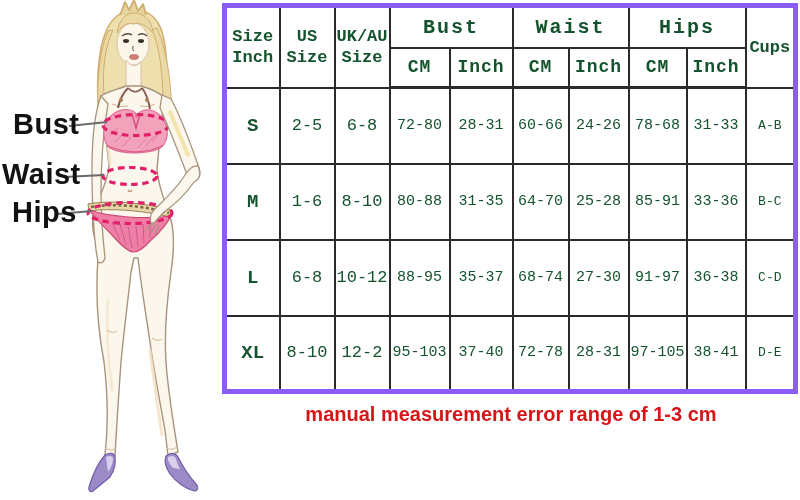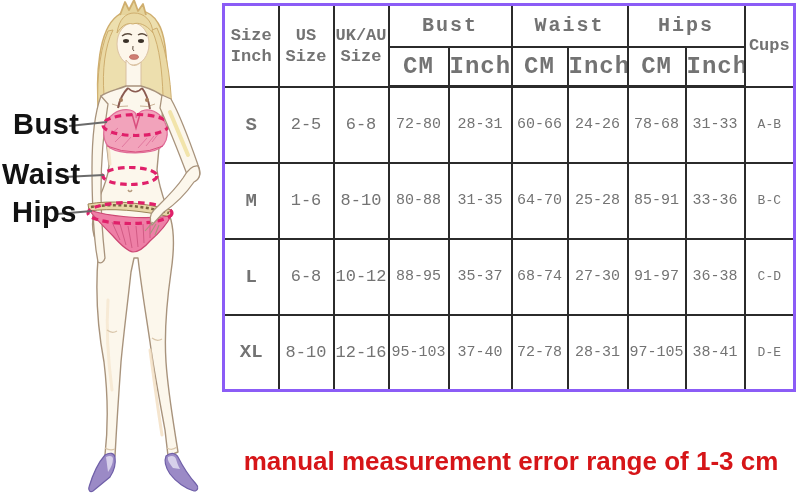--- a/index.html
+++ b/index.html
@@ -10,41 +10,41 @@
   .fig-svg { position:absolute; left:0; top:0; }
   .meas-label { position:absolute; color:#121212; font-family:"Liberation Sans", sans-serif;
                 font-weight:600; font-size:29px; line-height:1; letter-spacing:0.5px; }
   .lbl-bust  { left:13px; top:110px; }
   .lbl-waist { left:2px;  top:160px; }
   .lbl-hips  { left:12px; top:198px; }
 
   
   .size-table-wrap { position:absolute; left:222px; top:3px; }
   table.size-table { border-collapse:collapse; table-layout:fixed; width:571px;
-                     font-family:"Liberation Mono", monospace; color:#737373;
-                     border:3px solid #8b5cf6; background:#ffffff; }
+                     font-family:"Liberation Mono", monospace; color:#14532d;
+                     border:5px solid #8b5cf6; background:#ffffff; }
   table.size-table th, table.size-table td {
       border:2px solid #2b2b2b; text-align:center; vertical-align:middle; padding:0; overflow:hidden; }
   tr.hdr1 { height:42px; }
   tr.hdr2 { height:40px; }
   tr.hdr2 th { border-bottom:3px solid #2b2b2b; }
   tr.data { height:76px; }
   .h-small { font-size:17px; font-weight:bold; line-height:1.25; }
   .h-group { font-size:20px; font-weight:bold; letter-spacing:2px; }
-  .h-unit  { font-size:24px; font-weight:bold; letter-spacing:1px; }
+  .h-unit  { font-size:18px; font-weight:bold; letter-spacing:1px; }
   .c-size  { font-size:19px; font-weight:bold; }
   .c-intl  { font-size:17px; }
   .c-meas  { font-size:15px;margin-top:27px; }
   .c-cups  { font-size:13px; }
   .two-line span { display:block; }
 
   
-  .note-red { position:absolute; left:222px; top:444px; width:578px; text-align:center;
+  .note-red { position:absolute; left:222px; top:397px; width:578px; text-align:center;
               color:#d61518; font-family:"Liberation Sans", sans-serif;
-              font-weight:bold; font-size:26px; line-height:34px; letter-spacing:0px; }
+              font-weight:bold; font-size:20px; line-height:34px; letter-spacing:0px; }
 </style>
 </head>
 <body>
 
 <div class="stage">
 
   <svg class="fig-svg" width="225" height="500" viewBox="0 0 225 500">
 
     <path d="M99,118 C95,72 99,30 117,16 C131,5 150,9 158,23 C170,42 165,84 172,122
              C164,116 156,112 150,110 C138,106 122,106 113,110 C108,112 103,115 99,118 Z" fill="#eddfae" stroke="#cfae6e" stroke-width="1.5"></path>
@@ -242,21 +242,21 @@
         <td class="c-meas">35-37</td>
         <td class="c-meas">68-74</td>
         <td class="c-meas">27-30</td>
         <td class="c-meas">91-97</td>
         <td class="c-meas">36-38</td>
         <td class="c-cups">C-D</td>
       </tr>
       <tr class="data">
         <td class="c-size">XL</td>
         <td class="c-intl">8-10</td>
-        <td class="c-intl">12-16</td>
+        <td class="c-intl">12-2</td>
         <td class="c-meas">95-103</td>
         <td class="c-meas">37-40</td>
         <td class="c-meas">72-78</td>
         <td class="c-meas">28-31</td>
         <td class="c-meas">97-105</td>
         <td class="c-meas">38-41</td>
         <td class="c-cups">D-E</td>
       </tr>
     </tbody>
       </table>

